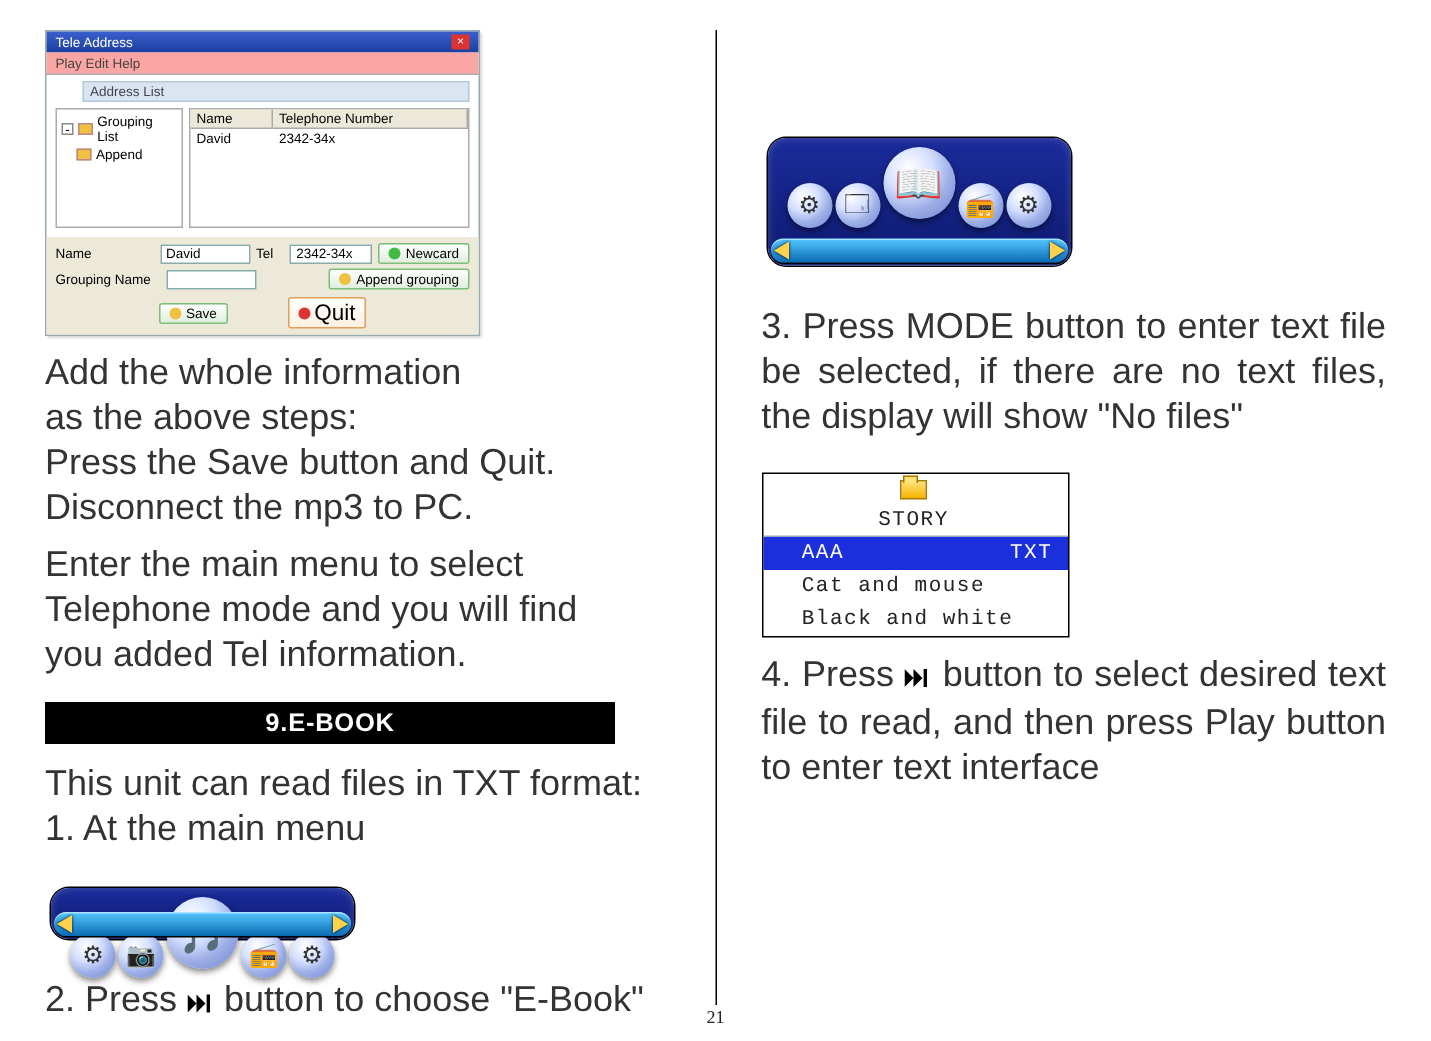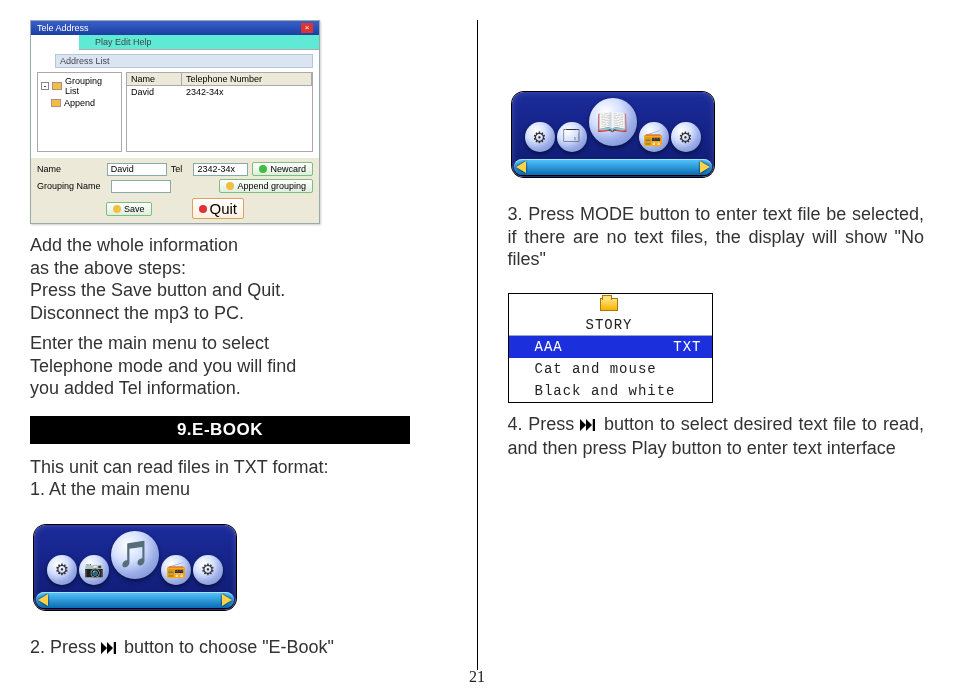--- a/index.html
+++ b/index.html
@@ -2,51 +2,51 @@
 <html><head>
 <meta charset="utf-8">
 <style>
   * { box-sizing: border-box; margin: 0; padding: 0; }
   html, body { width: 954px; height: 694px; font-family: Arial, Helvetica, sans-serif; background: #fff; color: #222; }
   .page { display: flex; width: 100%; height: 100%; position: relative; padding: 20px 30px 10px 30px; }
   .col { flex: 1; display: flex; flex-direction: column; }
   .col-left { padding-right: 30px; }
   .col-right { padding-left: 30px; }
   .divider { width: 0; border-left: 1px solid #000; height: 650px; }
-  .page-num { position: absolute; bottom: 8px; left: 50%; transform: translateX(-50%); font-family: "Times New Roman", serif; font-size: 16px; }
+  .page-num { position: absolute; bottom: 8px; left: 50%; transform: translateX(-50%); font-family: "Times New Roman", serif; font-size: 12px; }
 
   
   .address-app {
     width: 290px; border: 1px solid #9aa; margin-bottom: 10px; font-size: 9px; color: #000;
     box-shadow: 1px 1px 2px rgba(0,0,0,0.2);
   }
   .address-title { background: linear-gradient(#3a5fcd,#1b3fa0); color:#fff; padding:2px 6px; display:flex; justify-content:space-between; align-items:center; font-size:9px; }
   .address-title .x { background:#d33; color:#fff; width:12px; height:10px; text-align:center; line-height:10px; font-size:8px; }
-  .address-menu { background:#5eead4; padding:2px 16px; border-bottom:1px solid #aaa; color:#444;margin-left:48px; }
+  .address-menu { background:#fca5a5; padding:2px 6px; border-bottom:1px solid #aaa; color:#444; }
   .address-sublabel { background:#dbe5f1; border:1px solid #b5c7de; margin:4px 6px 0 24px; padding:1px 4px; color:#445; }
   .address-main { display:flex; margin:4px 6px 6px 6px; gap:4px; }
   .address-tree { width:85px; height:80px; background:#fff; border:1px solid #aaa; padding:2px 3px; }
   .tree-row { display:flex; align-items:center; gap:3px; padding:1px 0; }
   .tree-indent { padding-left:10px; }
   .folder-ic { width:10px;height:8px;background:#f0c040;border:1px solid #b88; }
   .address-table { flex:1; height:80px; background:#fff; border:1px solid #aaa; }
   .th-row { display:flex; background:#ece9d8; border-bottom:1px solid #aaa; }
   .th-row div { padding:1px 4px; border-right:1px solid #aaa; }
   .td-row { display:flex; }
   .td-row div { padding:1px 4px; }
   .address-bottom { background:#ece9d8; padding:4px 6px; display:flex; flex-direction:column; gap:3px; }
   .ab-row { display:flex; align-items:center; gap:4px; }
   .ab-row label { width:70px; }
   .ab-input { background:#fff; border:1px solid #8aa; height:13px; padding:0 3px; flex:0 0 auto; }
   .btn-s { background:linear-gradient(#fff,#dfeede); border:1px solid #7bbf7b; padding:1px 6px; font-size:9px; border-radius:2px; display:inline-flex; align-items:center; gap:3px; }
   .btn-q { background:linear-gradient(#fff,#fff0e0); border:1px solid #e0a060; padding:1px 6px; font-size:15px; border-radius:2px; display:inline-flex; align-items:center; gap:3px; }
   .ic-dot { width:8px;height:8px;border-radius:50%; }
   .ic-green{background:#4b4;} .ic-red{background:#d33;} .ic-save{background:#f0c040;}
 
-  .body-text { font-size: 18px; line-height: 1.25; color:#333; }
+  .body-text { font-size: 24px; line-height: 1.25; color:#333; }
   .section-header { background:#000; color:#fff; font-weight:bold; text-align:center; padding:4px 0; margin:16px 0 12px 0; font-size:17px; letter-spacing:.5px; width: 380px; }
 
   
   .device-sel { width:210px; height:105px; margin:12px 0 18px 0; position:relative; }
   .device-bg { position:absolute; inset:12px 4px 8px 4px; border-radius:12px; background:linear-gradient(#1b2b9b,#0e1b70); box-shadow:inset 0 0 6px rgba(255,255,255,.2), 0 0 0 1px #000; }
   .device-icons { position:absolute; left:0; right:0; top:8px; height:64px; display:flex; justify-content:center; align-items:flex-end; gap:2px; }
   .dev-ball { border-radius:50%; background:radial-gradient(circle at 35% 30%, #fff, #d5e0ff 35%, #9fb0e8 60%, #6a82cc 100%); display:flex; align-items:center; justify-content:center; box-shadow:0 2px 4px rgba(0,0,0,.5); }
   .dev-ball.sm { width:30px; height:30px; }
   .dev-ball.lg { width:48px; height:48px; position:relative; top:-6px; }
   .dev-glyph { font-size:16px; color:#333; }

